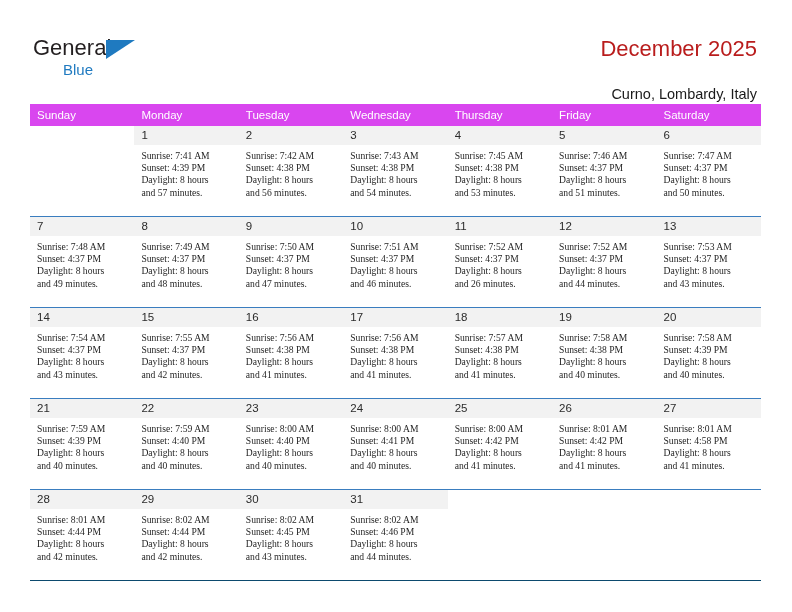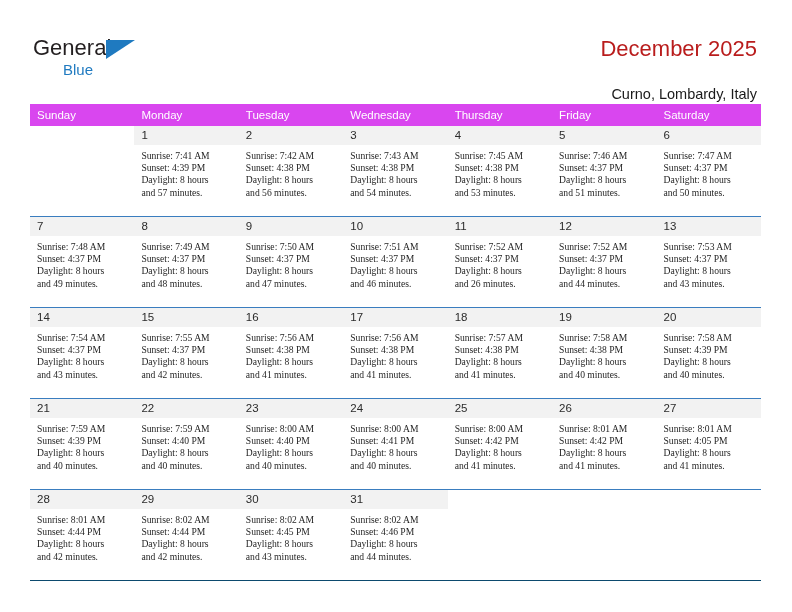--- a/index.html
+++ b/index.html
@@ -486,21 +486,21 @@
               <div>Daylight: 8 hours</div>
               <div>and 41 minutes.</div>
             </div>
           </div>
         </td>
         <td>
           <div class="cell-inner">
             <div class="daynum">27</div>
             <div class="details">
               <div>Sunrise: 8:01 AM</div>
-              <div>Sunset: 4:05 PM</div>
+              <div>Sunset: 4:58 PM</div>
               <div>Daylight: 8 hours</div>
               <div>and 41 minutes.</div>
             </div>
           </div>
         </td>
       </tr>
 
       <tr class="week last">
         <td>
           <div class="cell-inner">

